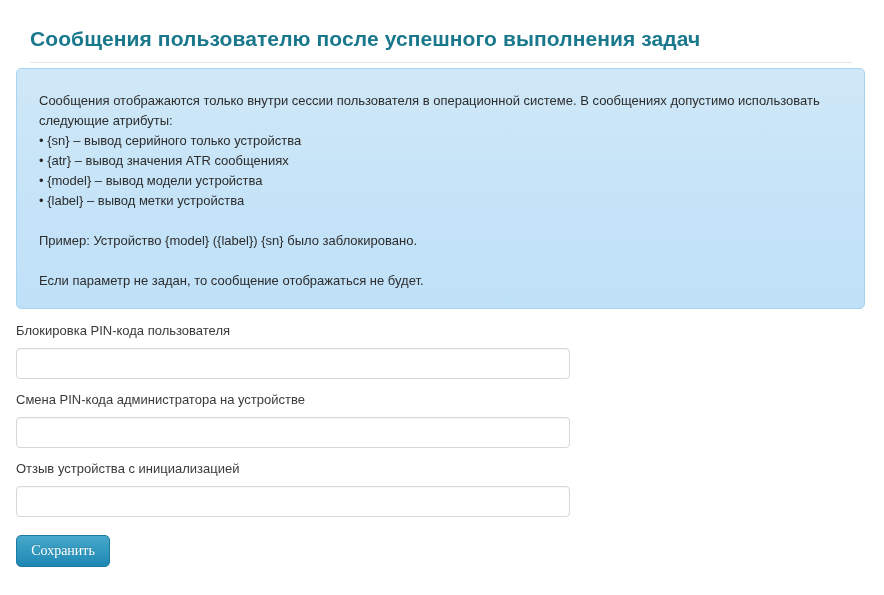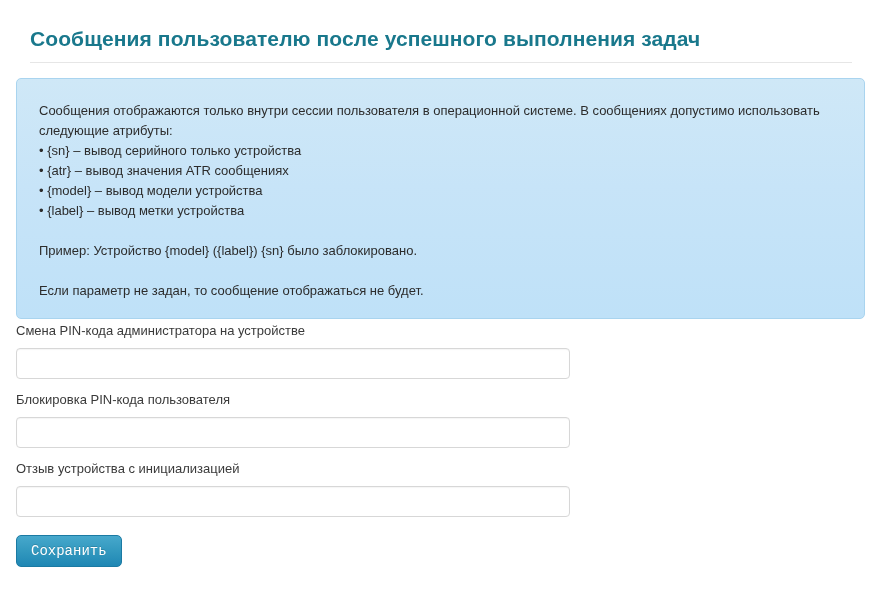--- a/index.html
+++ b/index.html
@@ -41,21 +41,21 @@
     background: #e6e6e6;
     border: 0;
     font-size: 0;
     line-height: 0;
   }
 
   
   .info-panel {
     position: absolute;
     left: 16px;
-    top: 78px;
+    top: 68px;
     width: 849px;
     height: 241px;
     box-sizing: border-box;
     background: linear-gradient(180deg, #cfe8f7 0%, #c7e4f8 45%, #bfe1f8 100%);
     border: 1px solid #a9d4ef;
     border-radius: 5px;
     padding: 22px 24px 18px 22px;
   }
 
   .info-panel p {
@@ -120,25 +120,25 @@
   
   .button-row {
     margin-top: 18px;
   }
   .save-button {
     display: inline-block;
     box-sizing: border-box;
     min-width: 94px;
     height: 32px;
     padding: 0 14px;
-    font-family: Liberation Mono, monospace;
+    font-family: Liberation Serif, serif;
     font-size: 14px;
     line-height: 30px;
     color: #ffffff;
-    text-align: right;
+    text-align: center;
     background: linear-gradient(180deg, #47a8cc 0%, #3399bf 48%, #1f87b4 100%);
     border: 1px solid #1b7aa3;
     border-radius: 5px;
     cursor: pointer;
     text-shadow: 0 -1px 0 rgba(0,0,0,0.15);
   }
 </style>
 </head>
 <body>
 
@@ -158,26 +158,26 @@
     </ul>
     <div class="info-gap"></div>
     <p>Пример: Устройство {model} ({label}) {sn} было заблокировано.</p>
     <div class="info-gap"></div>
     <p>Если параметр не задан, то сообщение отображаться не будет.</p>
   </div>
 
   <div class="form-area">
 
     <div class="field">
-      <label class="field-label">Смена PIN-кода администратора на устройстве</label>
+      <label class="field-label">Блокировка PIN-кода пользователя</label>
       <input class="field-input" type="text" value="" style="">
     </div>
 
     <div class="field">
-      <label class="field-label">Блокировка PIN-кода пользователя</label>
+      <label class="field-label">Смена PIN-кода администратора на устройстве</label>
       <input class="field-input" type="text" value="" style="">
     </div>
 
     <div class="field">
       <label class="field-label">Отзыв устройства с инициализацией</label>
       <input class="field-input" type="text" value="" style="">
     </div>
 
     <div class="button-row">
       <button class="save-button">Сохранить</button>

